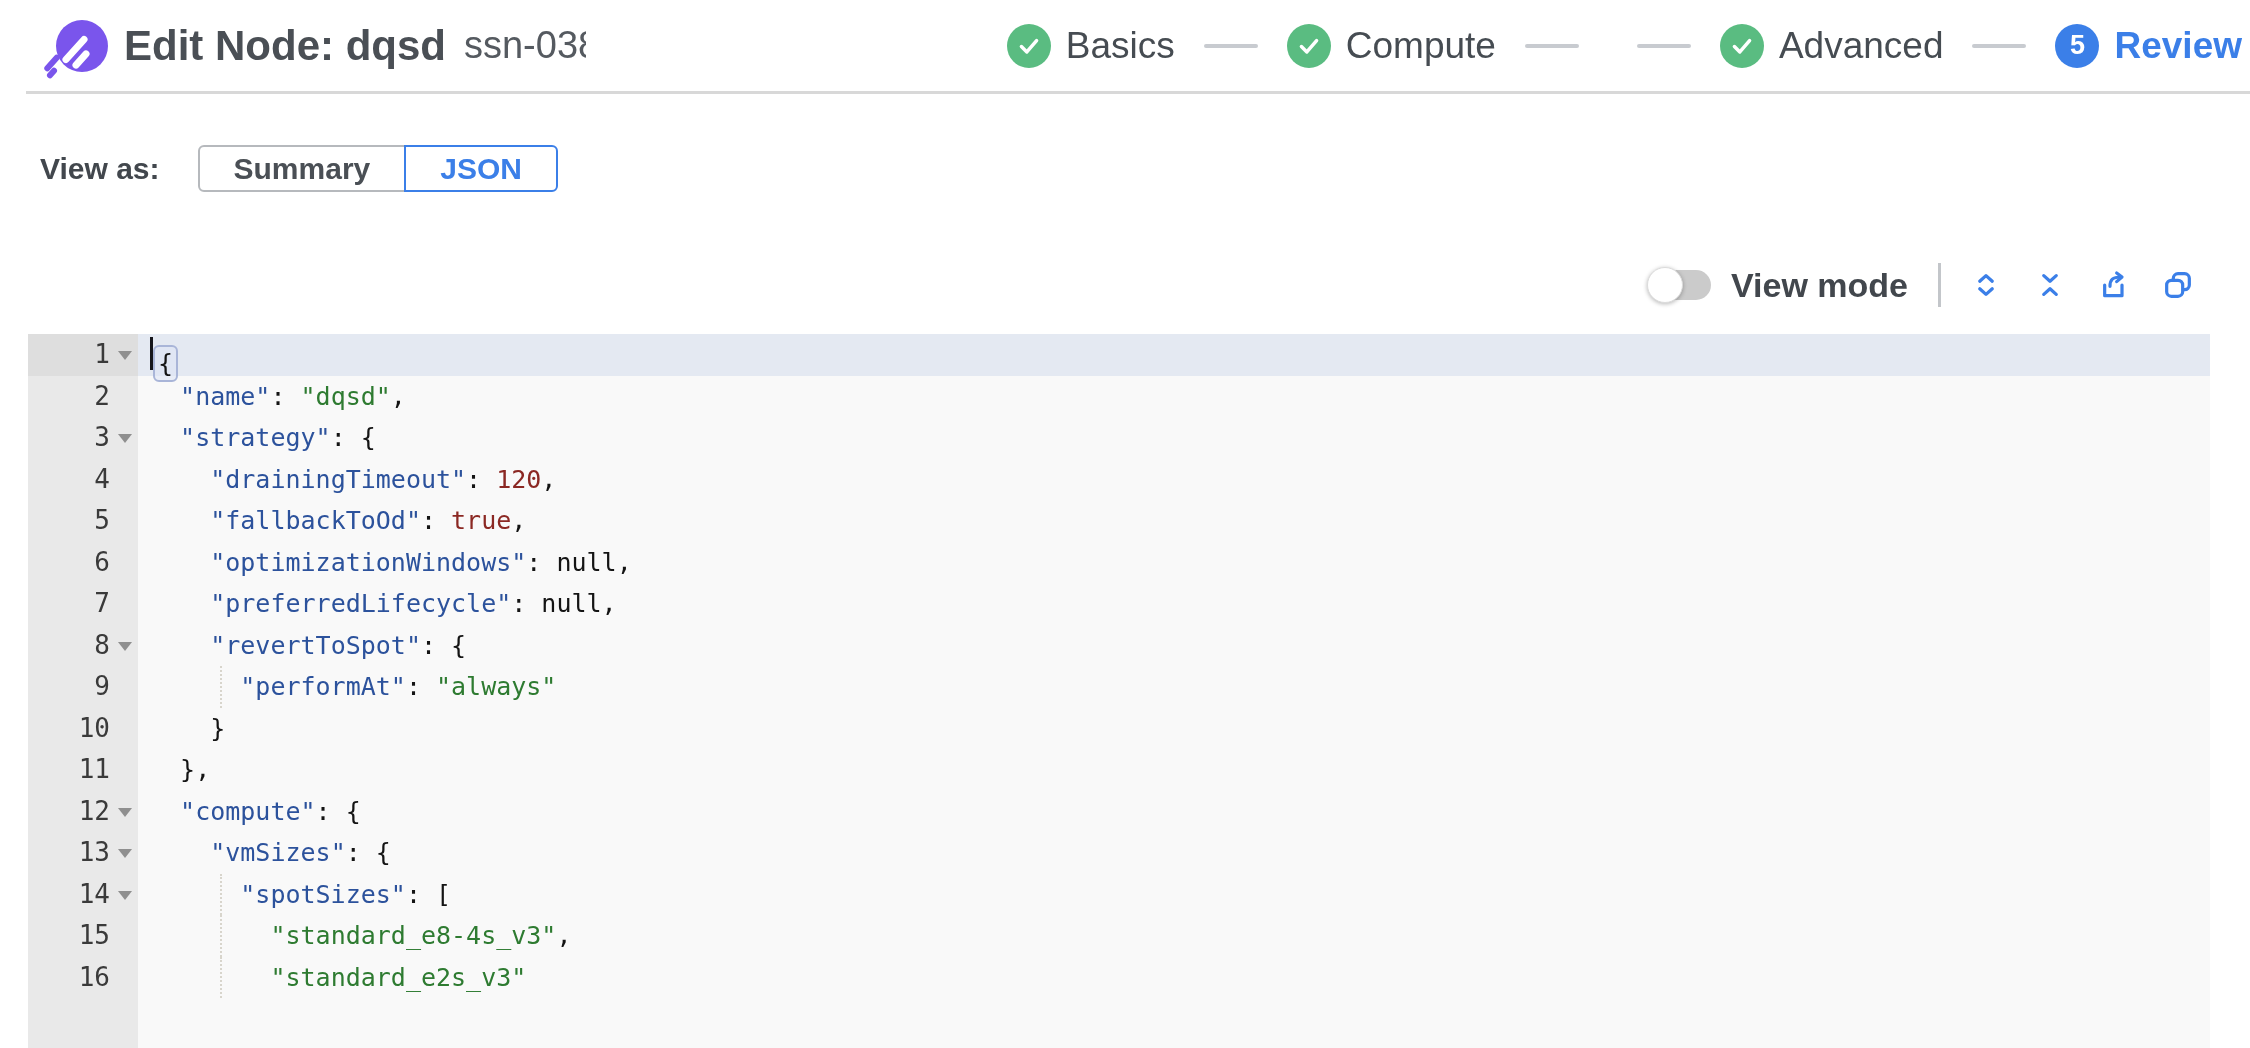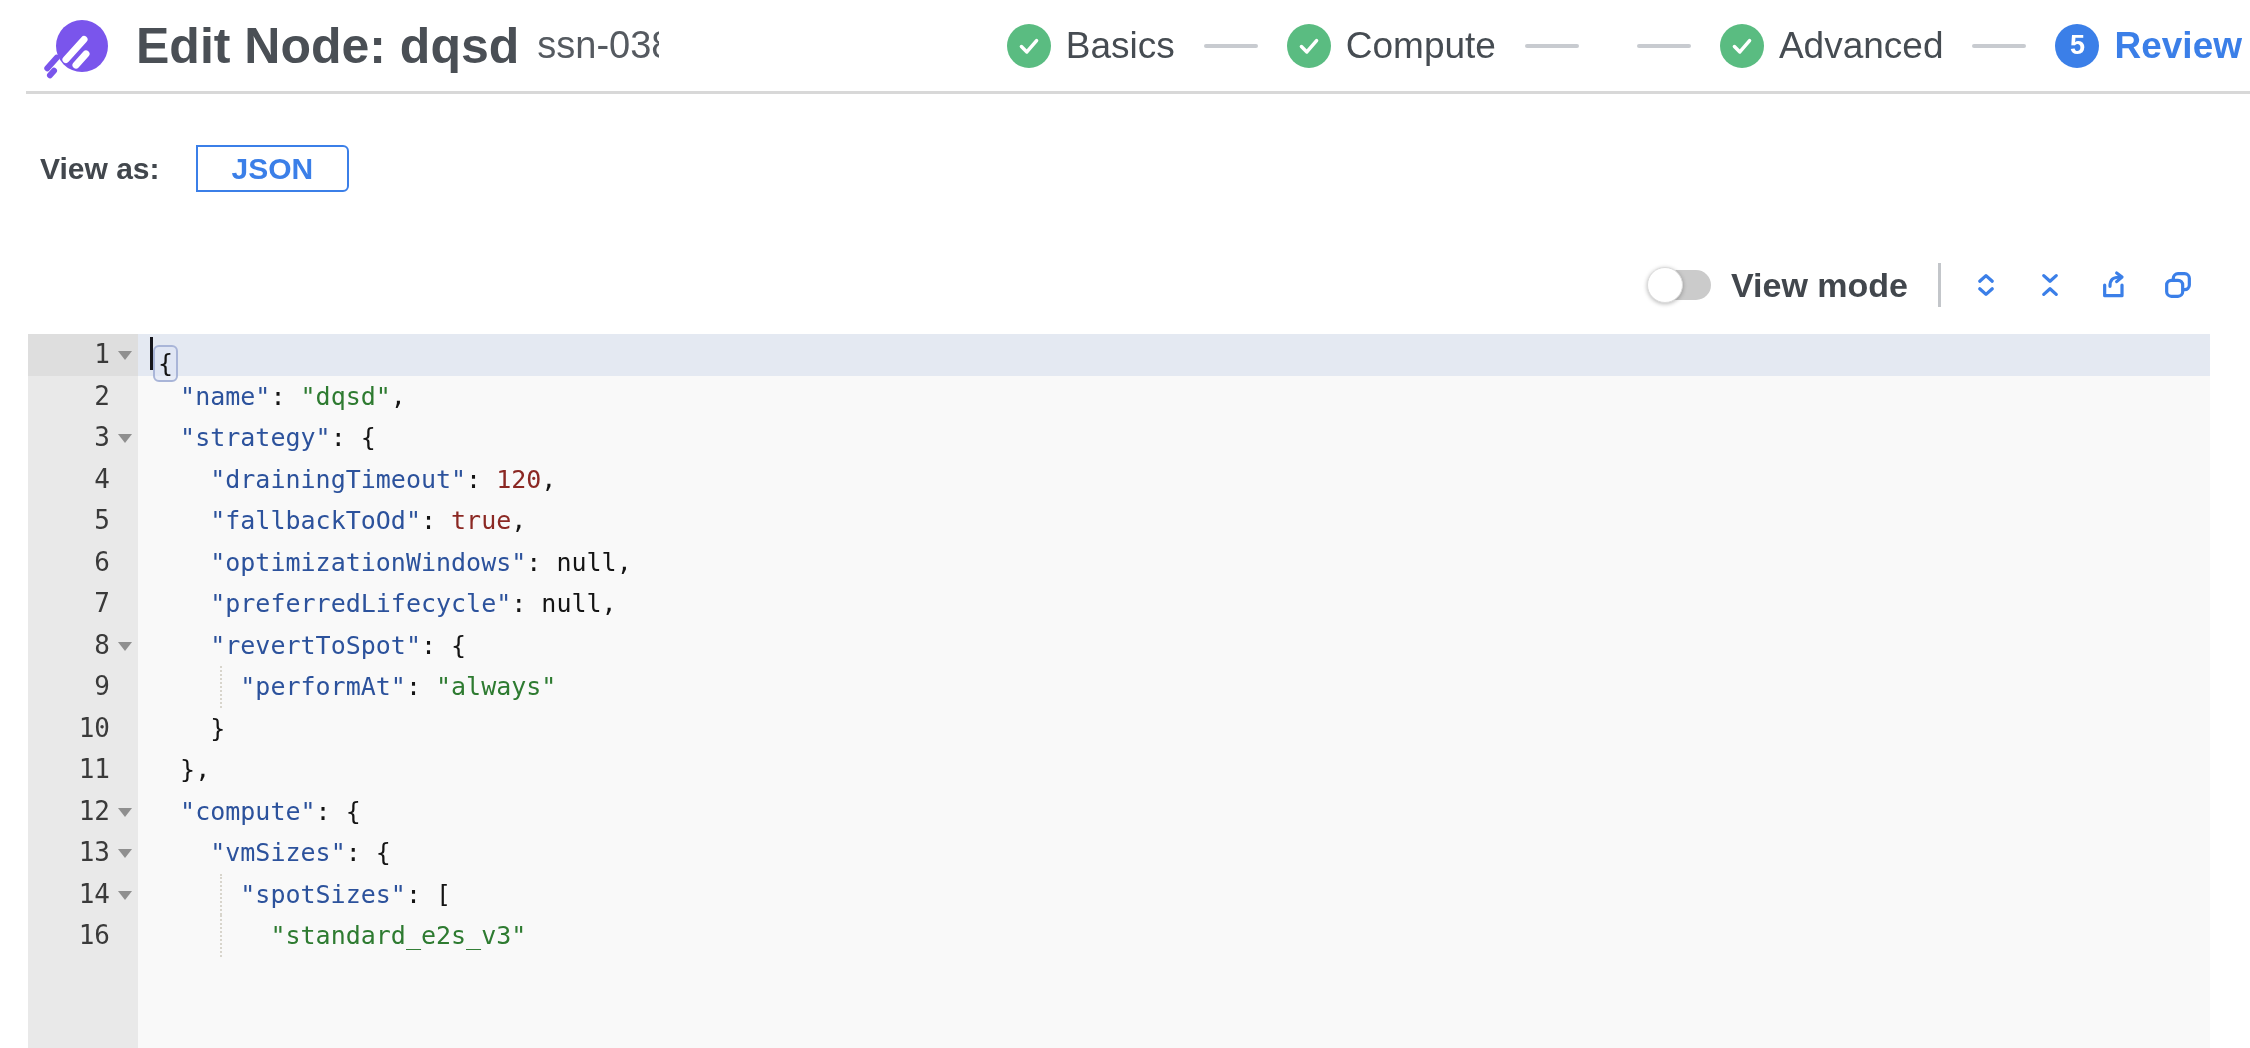--- a/index.html
+++ b/index.html
@@ -35,21 +35,21 @@
   .header-rule{position:absolute;left:26px;right:0;top:91px;height:3px;background:var(--header-border);}
   .logo-wrap{position:relative;width:64px;height:60px;flex:0 0 auto;margin-right:16px;}
   .logo-circle{position:absolute;right:0;top:4px;width:52px;height:52px;border-radius:50%;
     background:var(--brand-purple);overflow:hidden;}
   .logo-slit{position:absolute;background:#fff;border-radius:6px;transform:rotate(-48deg);}
   .logo-slit.s1{width:34px;height:7px;left:2px;top:26px;}
   .logo-slit.s2{width:22px;height:7px;left:14px;top:36px;}
   .logo-dash{position:absolute;background:var(--brand-purple);border-radius:4px;transform:rotate(-48deg);}
   .logo-dash.d1{width:20px;height:6px;left:-2px;top:44px;}
   .logo-dash.d2{width:12px;height:6px;left:2px;top:54px;}
-  .page-title{font-size:50px;font-weight:bold;color:var(--text-dark);white-space:nowrap;flex:0 0 auto;margin-left:12px;}
+  .page-title{font-size:42px;font-weight:bold;color:var(--text-dark);white-space:nowrap;flex:0 0 auto;}
   .page-subtitle{font-size:38px;color:#555a60;white-space:nowrap;overflow:hidden;
     flex:0 1 auto;min-width:0;max-width:122px;margin-left:18px;}
 
   .stepper{margin-left:auto;display:flex;align-items:center;flex:0 0 auto;}
   .step{display:flex;align-items:center;}
   .step-circle{width:44px;height:44px;border-radius:50%;display:flex;align-items:center;
     justify-content:center;flex:0 0 auto;}
   .step-circle.done{background:var(--green);}
   .step-circle.active{background:var(--blue);}
   .step-num{color:#fff;font-size:27px;font-weight:bold;}
@@ -156,20 +156,21 @@
         </div>
         <div class="step-label">Review</div>
       </div>
     </div>
 </div>
 <div class="header-rule"></div>
 
 <div class="viewas-row">
   <div class="viewas-label">View as:</div>
   <div class="seg" id="viewas-seg">
+      <button class="seg-btn">Summary</button>
       <button class="seg-btn selected">JSON</button>
     </div>
 </div>
 
 <div class="toolbar">
   <div class="toggle">
     <div class="toggle-knob"></div>
   </div>
   <div class="toggle-label">View mode</div>
   <div class="toolbar-divider"></div>
@@ -255,17 +256,21 @@
       </div>
       <div class="line">
         <div class="gut">13<span class="fold"></span></div>
         <div class="code"><span class="tk-p">    </span><span class="tk-k">"vmSizes"</span><span class="tk-p">: {</span></div>
       </div>
       <div class="line">
         <div class="gut">14<span class="fold"></span></div>
         <div class="code"><span class="guide"></span><span class="tk-p">      </span><span class="tk-k">"spotSizes"</span><span class="tk-p">: [</span></div>
       </div>
       <div class="line">
+        <div class="gut">15</div>
+        <div class="code"><span class="guide"></span><span class="tk-p">        </span><span class="tk-s">"standard_e8-4s_v3"</span><span class="tk-p">,</span></div>
+      </div>
+      <div class="line">
         <div class="gut">16</div>
         <div class="code"><span class="guide"></span><span class="tk-p">        </span><span class="tk-s">"standard_e2s_v3"</span></div>
       </div>
     </div>
 </div>
 
 </body></html>

